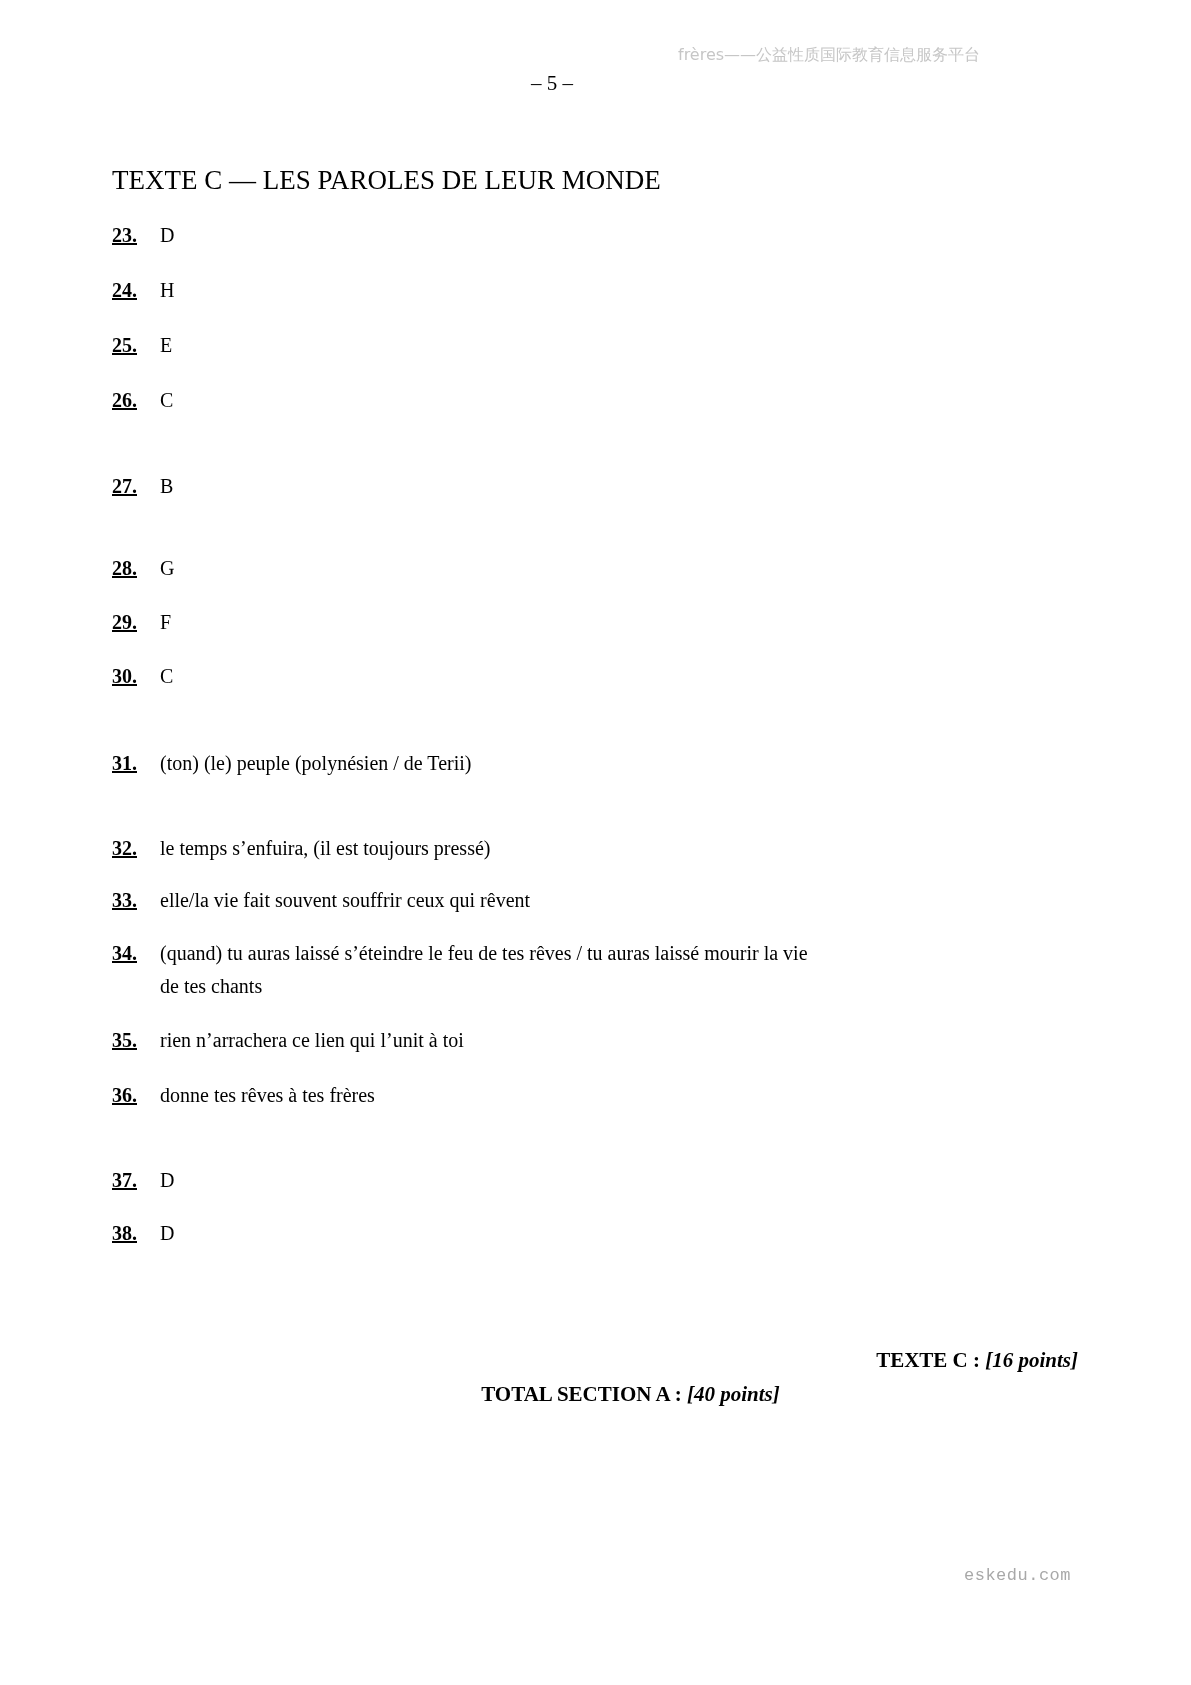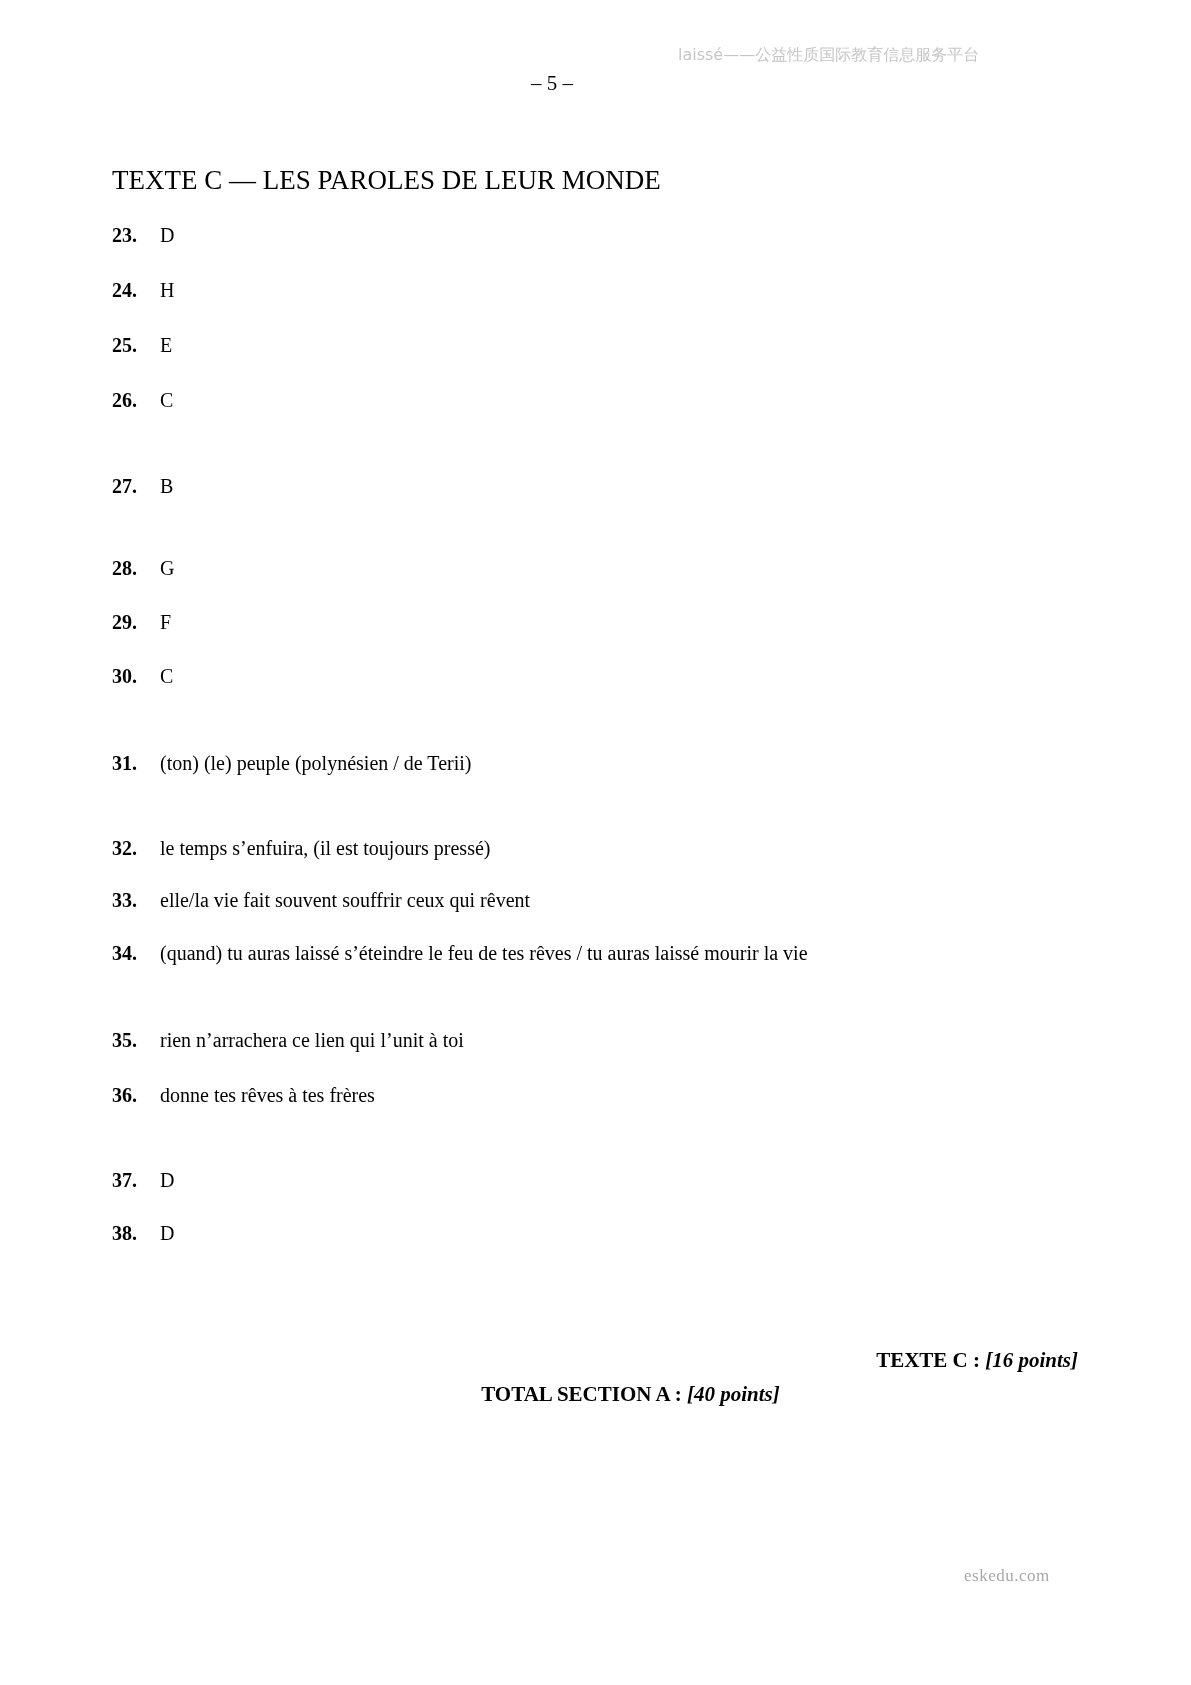--- a/index.html
+++ b/index.html
@@ -51,20 +51,21 @@
     position: absolute;
     left: 112px;
     display: flex;
     align-items: flex-start;
     font-size: 20px;
     line-height: 25px;
   }
   .answer-row .num {
     flex: 0 0 48px;
     font-weight: bold;
+    text-decoration: underline;
   }
   .answer-row .text { max-width: 790px; }
   .answer-row .text .t1, .answer-row .text .t2 { display: block; }
   .answer-row .text .t2 { margin-top: 8px; }
 
   
   .texte-total {
     position: absolute;
     top: 1348px; right: 113px;
     font-size: 21px;
@@ -78,33 +79,33 @@
     white-space: nowrap;
     margin-left: 35px;
   }
   .bold-label { font-weight: bold; }
   .points { font-weight: bold; font-style: italic; }
 
   
   .site-watermark {
     position: absolute;
     left: 964px; top: 1566px;
-    font-family: Liberation Serif, serif;
+    font-family: Liberation Mono, monospace;
     font-size: 17px;
     color: #a8a8a8;
     letter-spacing: 0.5px;
     white-space: nowrap;
   }
 </style>
 </head>
 <body>
 
 <div class="page">
 
-  <div class="zh-watermark">laissé——公益性质国际教育信息服务平台</div>
+  <div class="zh-watermark">frères——公益性质国际教育信息服务平台</div>
   <div class="page-number">– 5 –</div>
 
   <h1 class="section-title">TEXTE C — LES PAROLES DE LEUR MONDE</h1>
 
   <div class="answer-row" style="top:223px">
     <span class="num">23.</span>
     <span class="text">D</span>
   </div>
   <div class="answer-row" style="top:278px">
     <span class="num">24.</span>
@@ -143,20 +144,21 @@
     <span class="text">le temps s’enfuira, (il est toujours pressé)</span>
   </div>
   <div class="answer-row" style="top:888px">
     <span class="num">33.</span>
     <span class="text">elle/la vie fait souvent souffrir ceux qui rêvent</span>
   </div>
   <div class="answer-row" style="top:941px">
     <span class="num">34.</span>
     <span class="text">
         <span class="t1">(quand) tu auras laissé s’éteindre le feu de tes rêves / tu auras laissé mourir la vie</span>
+        <span class="t2">de tes chants</span>
       </span>
   </div>
   <div class="answer-row" style="top:1028px">
     <span class="num">35.</span>
     <span class="text">rien n’arrachera ce lien qui l’unit à toi</span>
   </div>
   <div class="answer-row" style="top:1083px">
     <span class="num">36.</span>
     <span class="text">donne tes rêves à tes frères</span>
   </div>

